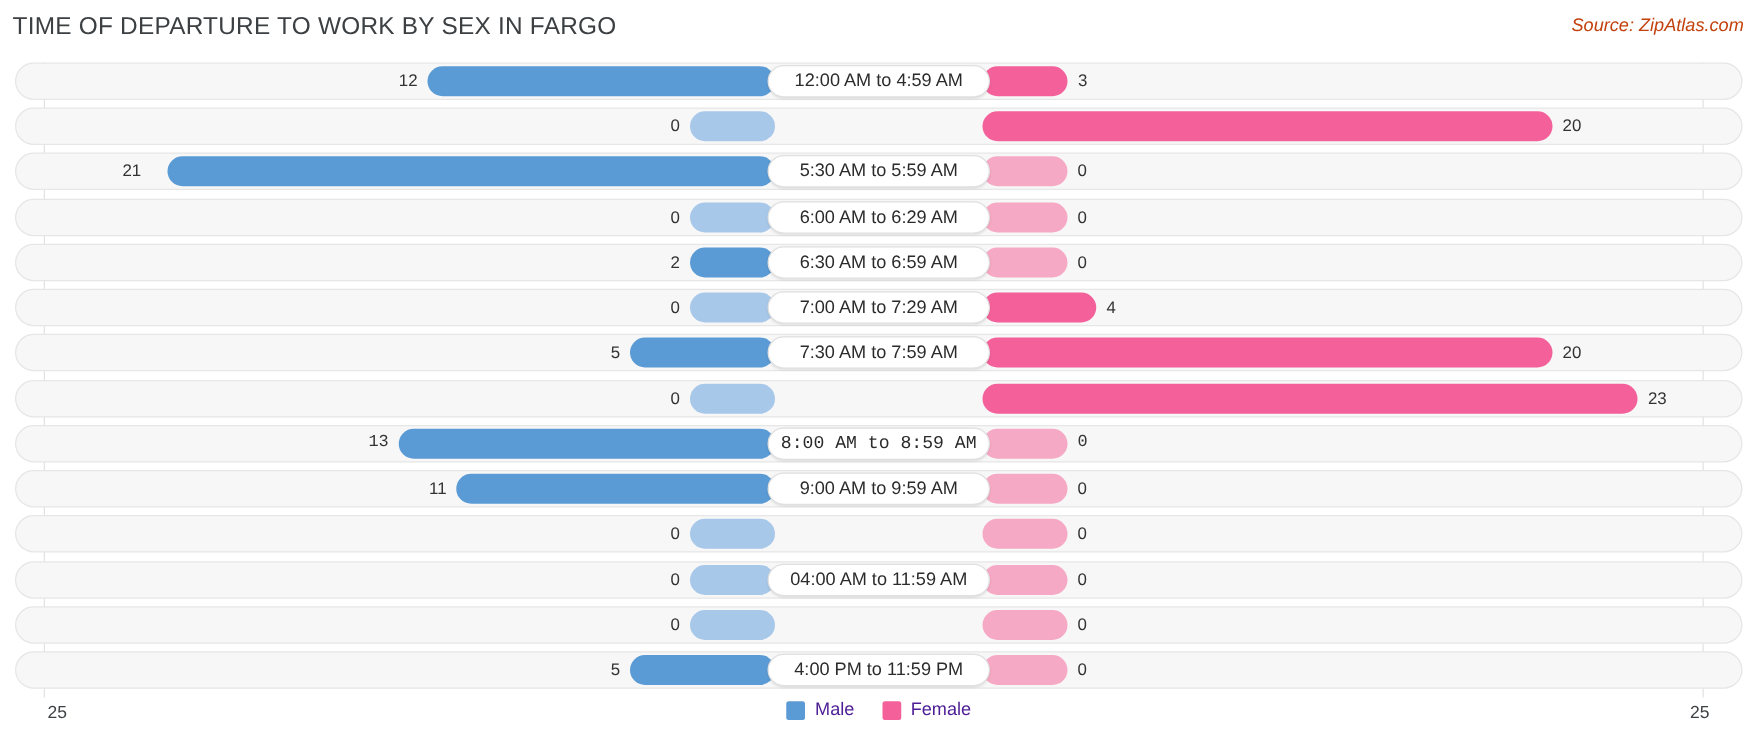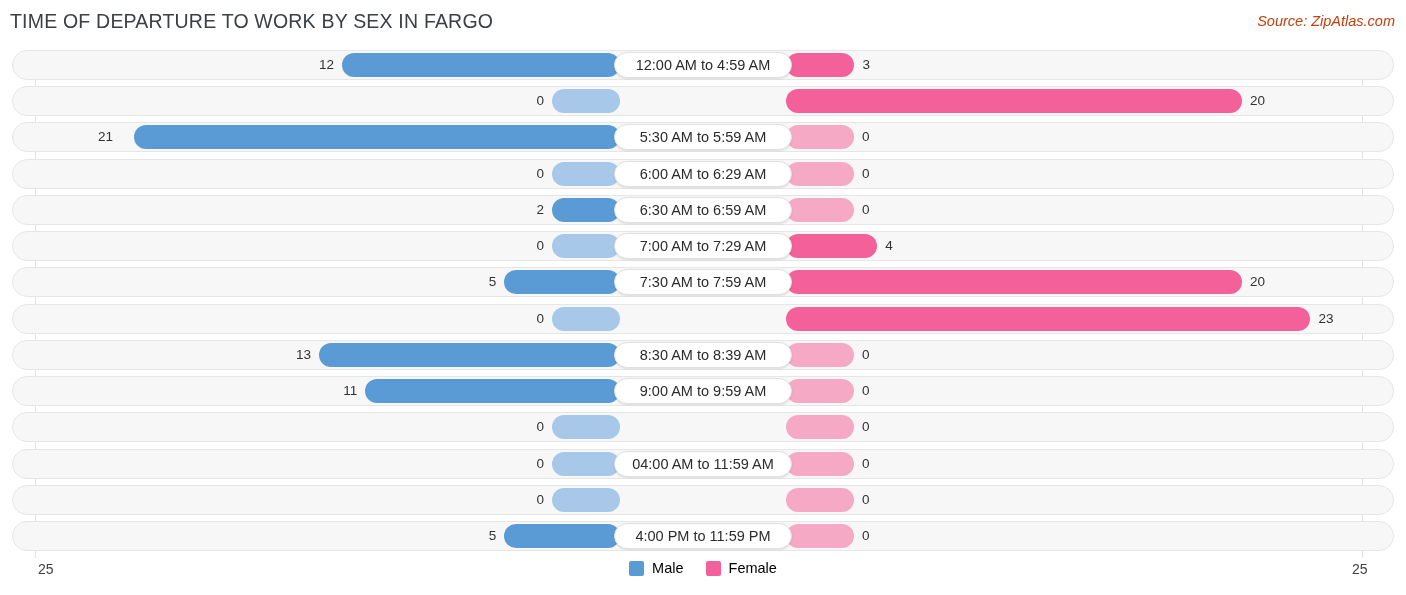--- a/index.html
+++ b/index.html
@@ -86,21 +86,21 @@
   }
   .axis-tick.left  { left: 38px; }
   .axis-tick.right { left: 1352px; }
 
   .legend {
     position: absolute; top: 560px; left: 0; width: 1406px;
     display: flex; justify-content: center; align-items: center; gap: 22px;
   }
   .legend-item { display: flex; align-items: center; gap: 8px; }
   .swatch { width: 15px; height: 15px; border-radius: 2px; display: inline-block; }
-  .legend-label { font-size: 14.5px; color: #000000; }
+  .legend-label { font-size: 14.5px; color: #4c1d95; }
 </style>
 </head>
 <body>
 
 <div id="chart-root">
 
   <div class="title">TIME OF DEPARTURE TO WORK BY SEX IN FARGO</div>
   <div class="source">Source: ZipAtlas.com</div>
 
   <div class="plot" id="plot">
@@ -162,26 +162,26 @@
         <div class="cat-label">7:30 AM to 7:59 AM</div>
       </div>
       <div class="row" style="top: 253.61px;"></div>
       <div class="bar-wrap" style="top: 253.61px; position: absolute;">
         <div class="bar-male zero" style="left: 552px; width: 68px;"></div>
         <div class="val male" style="left: 504px; width: 40px;">0</div>
         <div class="bar-female" style="left: 786px; width: 524.4px;"></div>
         <div class="val female" style="left: 1318.4px; width: 40px;">23</div>
       </div>
       <div class="row" style="top: 289.84px;"></div>
-      <div class="bar-wrap" style="top: 289.84px; position: absolute;">
+      <div class="bar-wrap" style="top: 289.84px; position: absolute; font-family: Liberation Mono, monospace;">
         <div class="bar-male" style="left: 318.92px; width: 301.08px;"></div>
         <div class="val male" style="left: 270.92px; width: 40px;">13</div>
         <div class="bar-female zero" style="left: 786px; width: 68px;"></div>
         <div class="val female" style="left: 862px; width: 40px;">0</div>
-        <div class="cat-label">8:30 AM to 8:39 AM</div>
+        <div class="cat-label">8:00 AM to 8:59 AM</div>
       </div>
       <div class="row" style="top: 326.07px;"></div>
       <div class="bar-wrap" style="top: 326.07px; position: absolute;">
         <div class="bar-male" style="left: 365.24px; width: 254.76px;"></div>
         <div class="val male" style="left: 317.24px; width: 40px;">11</div>
         <div class="bar-female zero" style="left: 786px; width: 68px;"></div>
         <div class="val female" style="left: 862px; width: 40px;">0</div>
         <div class="cat-label">9:00 AM to 9:59 AM</div>
       </div>
       <div class="row" style="top: 362.3px;"></div>

